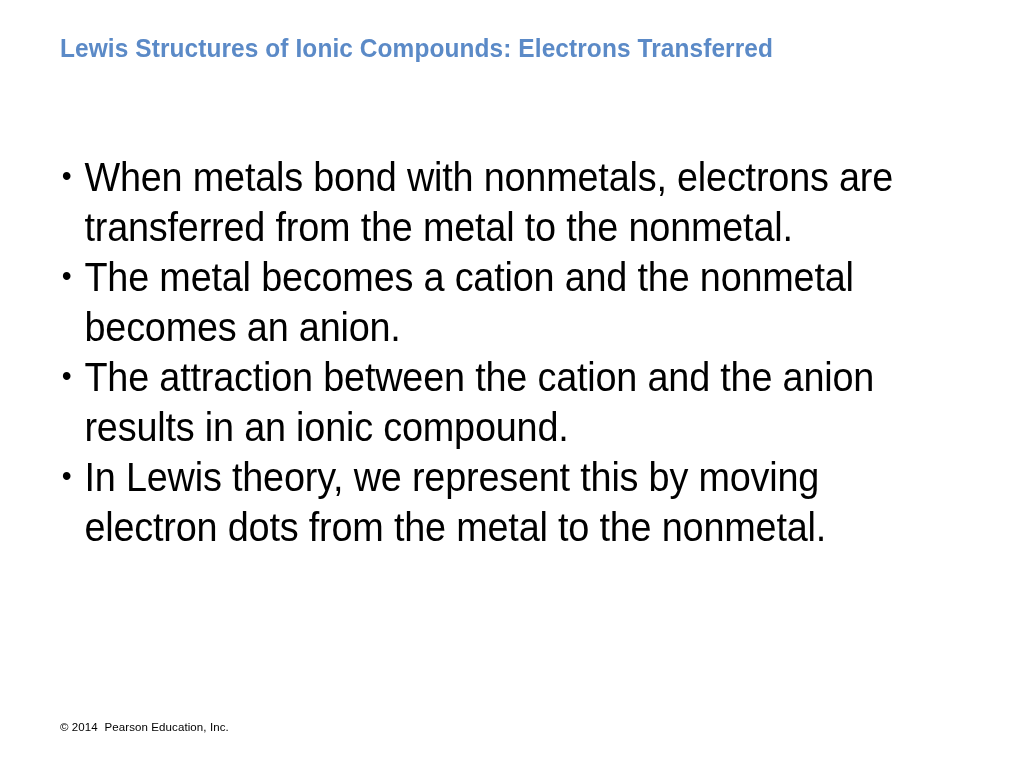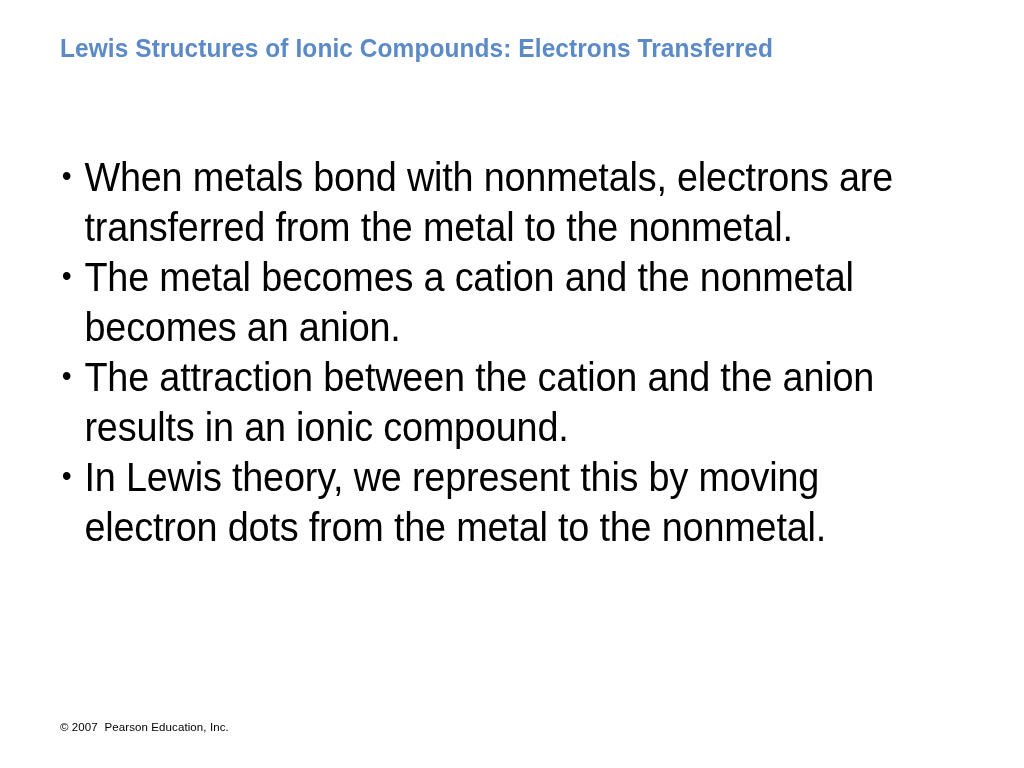--- a/index.html
+++ b/index.html
@@ -116,15 +116,15 @@
       <span class="bullet-text">The attraction between the cation and the anion results in an ionic compound.</span>
     </li>
 
     <li class="bullet-item">
       <span class="bullet-mark">•</span>
       <span class="bullet-text">In Lewis theory, we represent this by moving electron dots from the metal to the nonmetal.</span>
     </li>
 
   </ul>
 
-  <div class="footer-credit">© 2007  Pearson Education, Inc.</div>
+  <div class="footer-credit">© 2014  Pearson Education, Inc.</div>
 
 </div>
 
 </body></html>

